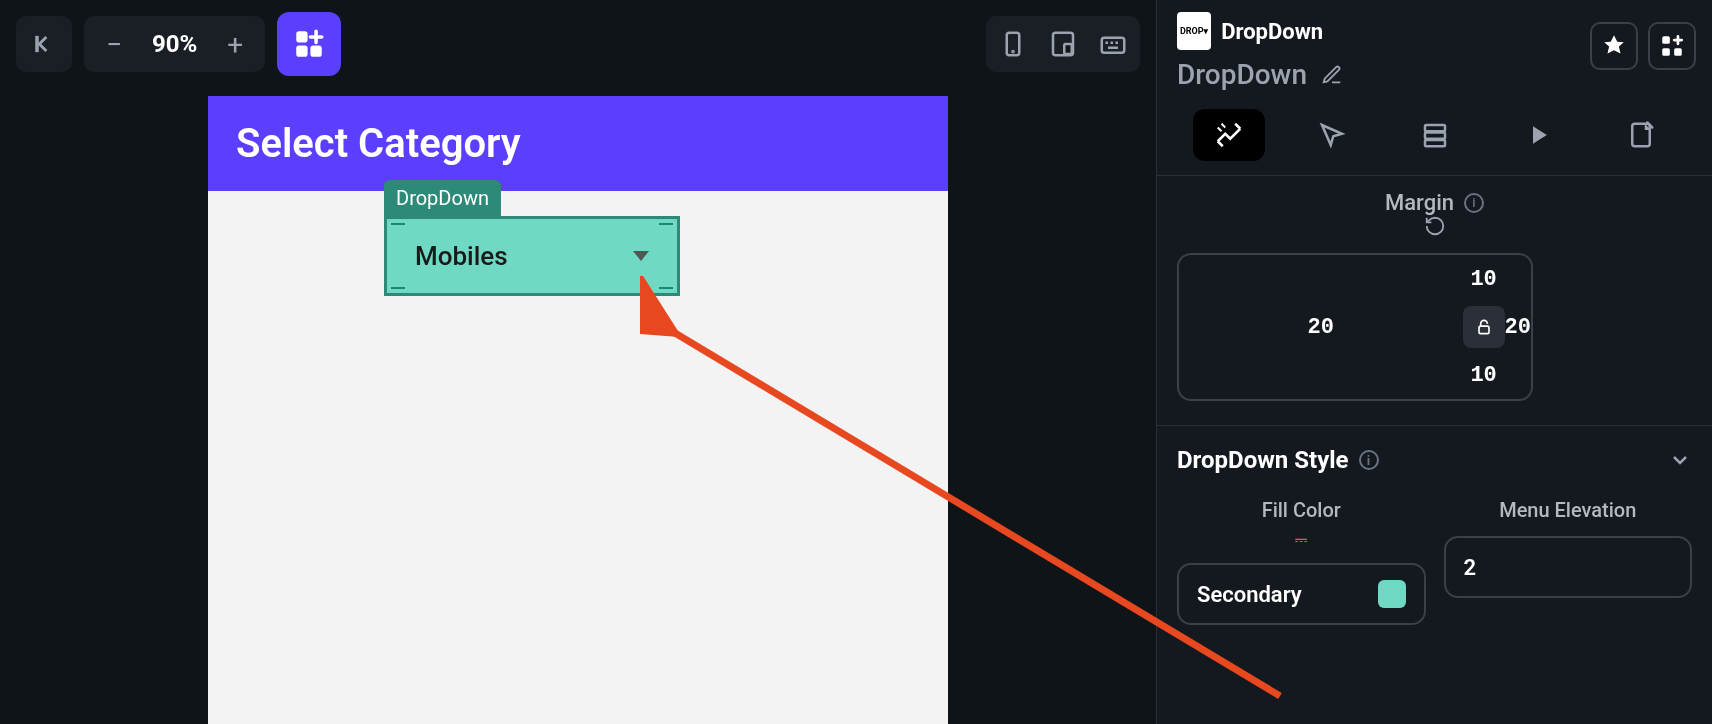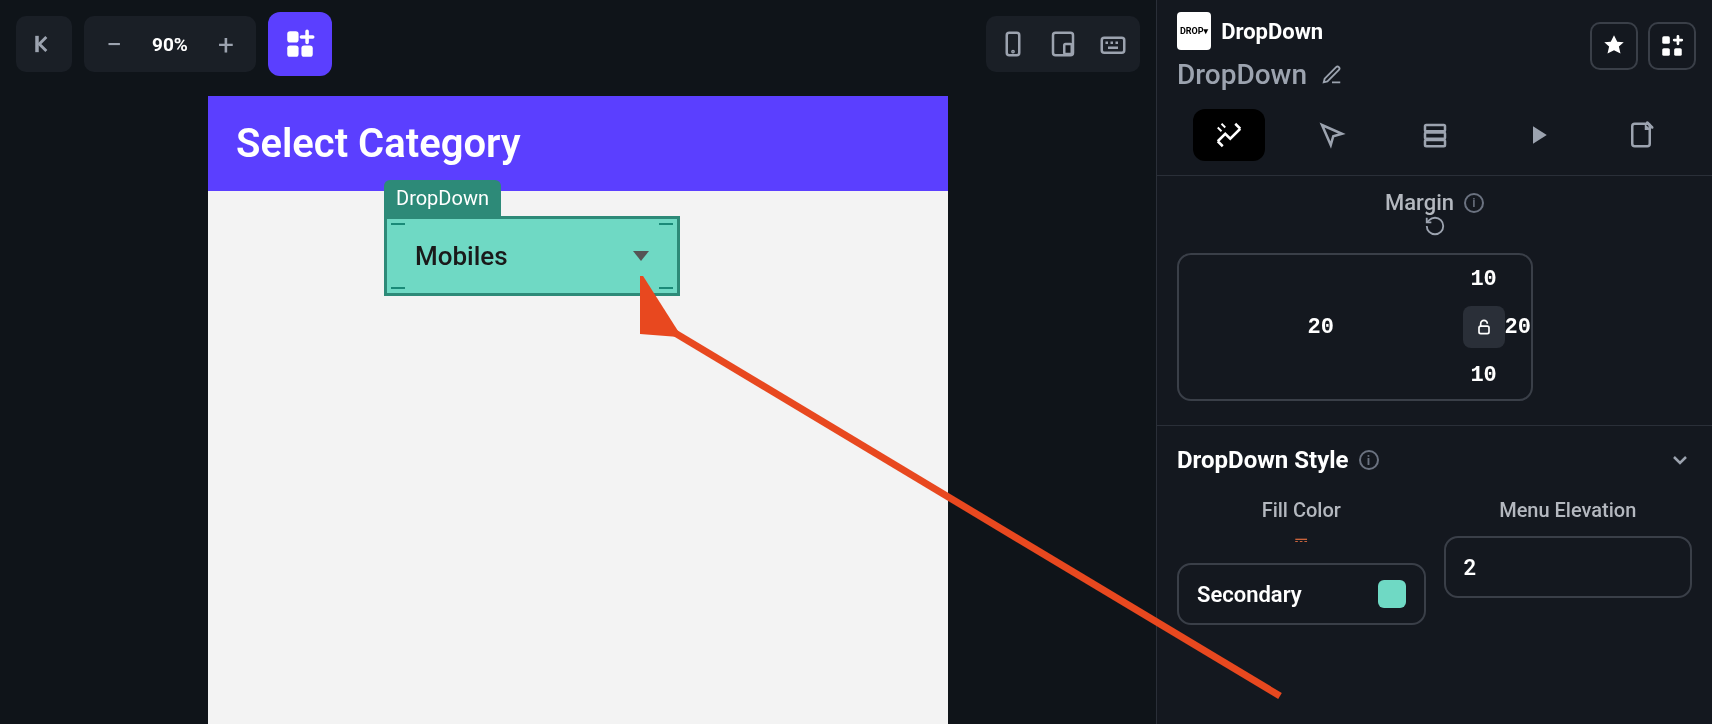--- a/index.html
+++ b/index.html
@@ -51,21 +51,21 @@
     display: flex;
     align-items: center;
     justify-content: center;
     cursor: pointer;
     color: #9ca3af;
     font-size: 28px;
     font-weight: 400;
   }
   .zoom-val {
     color: #fff;
-    font-size: 19px;
+    font-size: 24px;
     font-weight: 700;
     padding: 0 8px;
   }
   .widget-btn {
     background: #5B3FFF;
     border-radius: 12px;
     width: 64px;
     height: 64px;
     display: flex;
     align-items: center;

